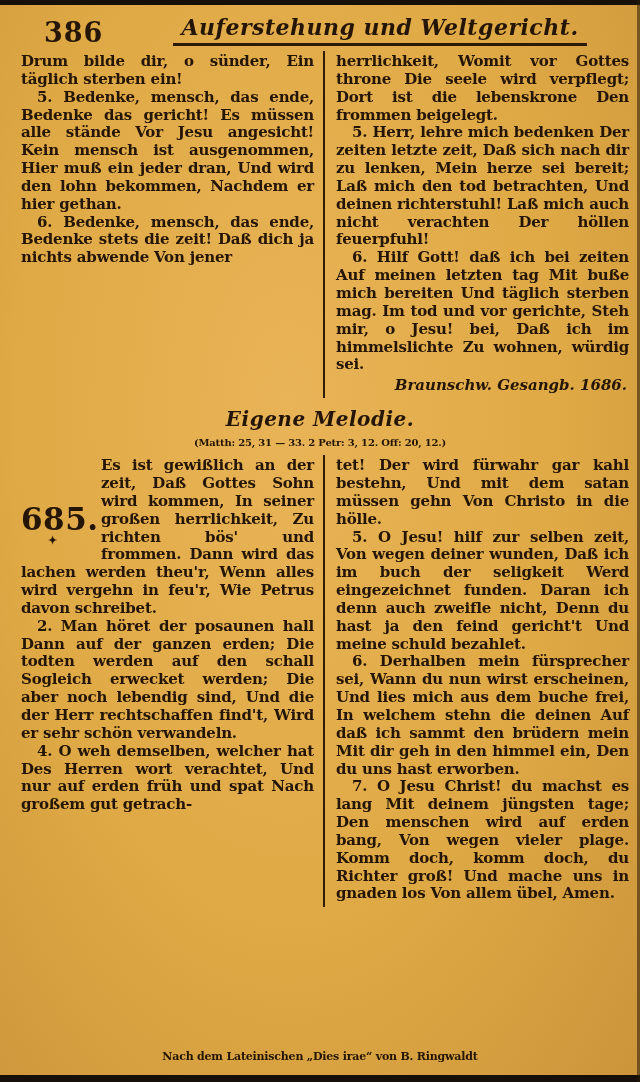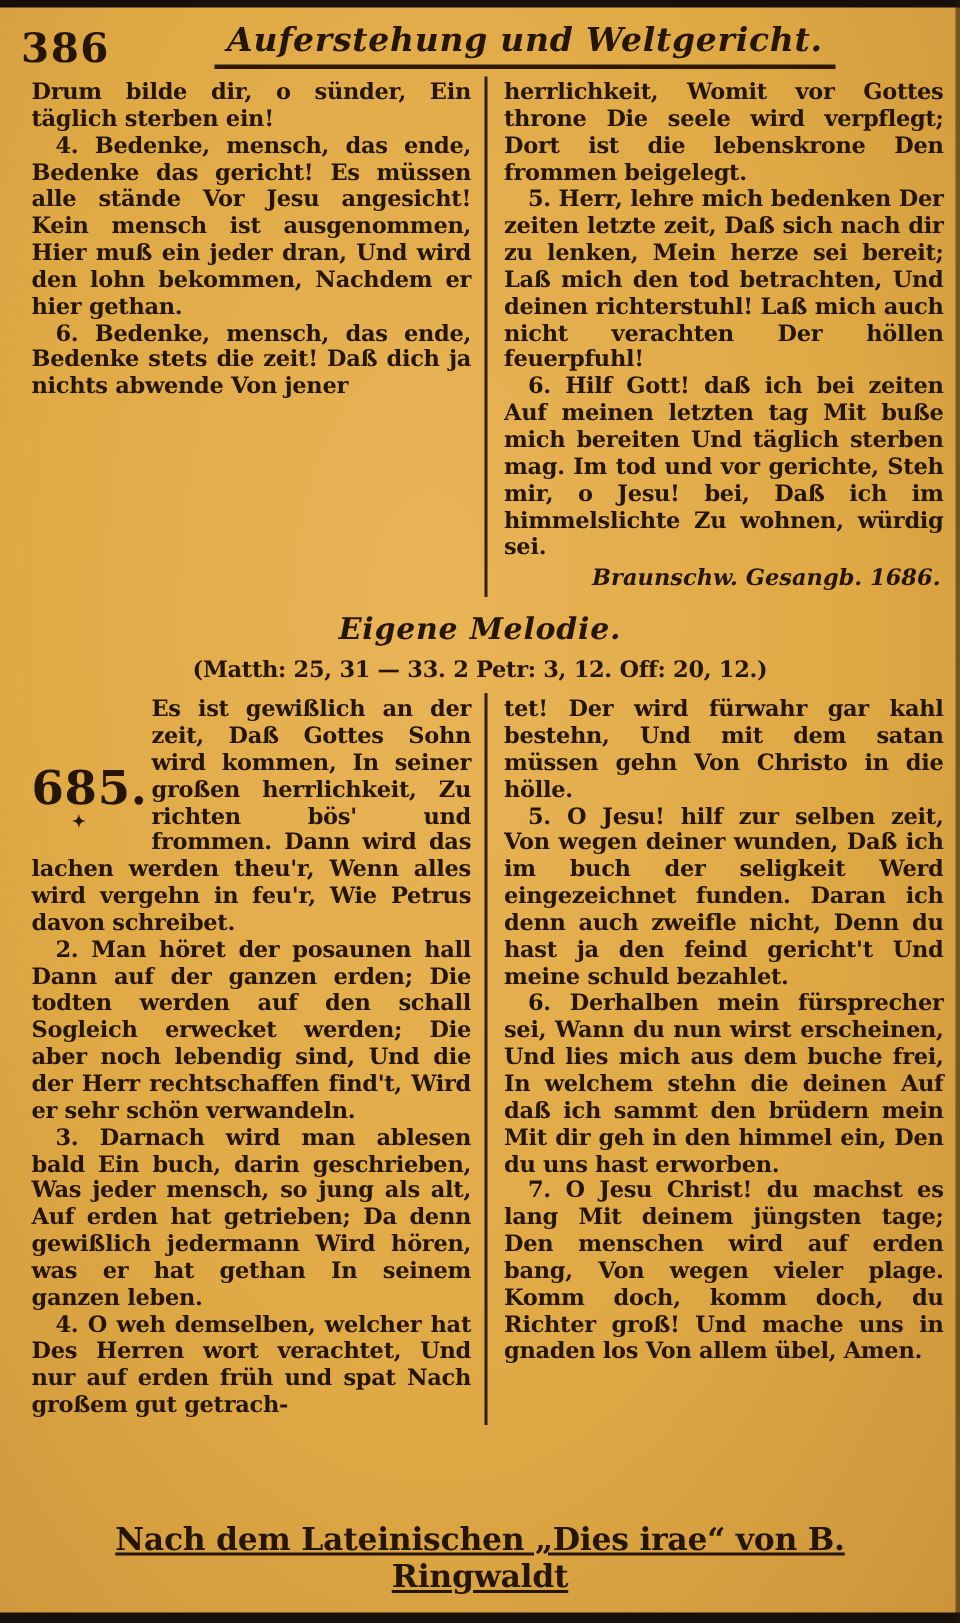--- a/index.html
+++ b/index.html
@@ -20,21 +20,21 @@
   .page::after {
     content: ""; position: absolute; right: 0; top: 0; bottom: 0; width: 3px;
     background: rgba(40,25,8,0.55); pointer-events: none;
   }
   .scan-edge { width: 100%; background: #17100a; flex: none; }
   .scan-edge.top { height: 5px; }
   .scan-edge.bottom { height: 7px; }
 
   .header {
     display: flex; align-items: flex-end;
-    padding: 9px 26px 3px 14px; flex: none;
+    padding: 9px 26px 3px 44px; flex: none;
   }
   .page-num { font-size: 27px; line-height: 1; letter-spacing: 1px; }
   .title {
     font-size: 22px; font-style: italic; letter-spacing: 0.5px;
     border-bottom: 3px solid #2a1a06; padding: 0 8px 3px 8px;
     margin-left: 70px; white-space: nowrap;
   }
 
   .columns { display: flex; padding: 2px 2px 0 10px; flex: none; }
   .col { flex: 1 1 0; min-width: 0; padding: 2px 9px 4px 11px; }
@@ -43,45 +43,45 @@
   .para {
     font-size: 15px; line-height: 1.19; text-align: justify;
     margin: 0; text-indent: 16px; letter-spacing: -0.2px;
     overflow-wrap: break-word;
   }
   .para.flush { text-indent: 0; }
   .attribution { text-align: right; font-size: 15px; margin: 2px 2px 0 0; font-style: italic; }
 
   .middle { text-align: center; padding: 9px 0 5px; flex: none; }
   .melody { font-size: 20px; font-style: italic; letter-spacing: 0.5px; }
-  .scripture { font-size: 15px; margin-top: 6px; letter-spacing: -0.2px; text-align: center; }
+  .scripture { font-size: 10px; margin-top: 6px; letter-spacing: -0.2px; text-align: center; }
 
   .hymn-num-block { float: left; width: 80px; padding: 3px 0 2px 0; margin-top: 45px; }
   .hymn-num { display: block; font-size: 31px; line-height: 0.95; letter-spacing: 0.5px; }
   .ornament { display: block; font-size: 11px; padding-left: 27px; margin-top: -1px; }
 
   .footer { text-align: center; margin-top: auto; padding: 6px 20px 12px; flex: none; }
-  .footer-line1 { font-size: 21px; letter-spacing: -0.2px; text-decoration: underline; }
+  .footer-line1 { font-size: 11px; letter-spacing: -0.2px; }
   .footer-line2 { font-size: 15px; margin-top: 3px; }
 </style>
 </head>
 <body>
 
 <div class="page">
   <div class="scan-edge top"></div>
 
   <header class="header">
     <span class="page-num">386</span>
     <span class="title">Auferstehung und Weltgericht.</span>
   </header>
 
   <section class="columns section1">
     <div class="col left">
       <p class="para flush">Drum bilde dir, o sünder, Ein täglich sterben ein!</p>
-      <p class="para">4. Bedenke, mensch, das ende, Bedenke das gericht! Es müssen alle stände Vor Jesu angesicht! Kein mensch ist ausgenommen, Hier muß ein jeder dran, Und wird den lohn bekommen, Nachdem er hier gethan.</p>
+      <p class="para">5. Bedenke, mensch, das ende, Bedenke das gericht! Es müssen alle stände Vor Jesu angesicht! Kein mensch ist ausgenommen, Hier muß ein jeder dran, Und wird den lohn bekommen, Nachdem er hier gethan.</p>
       <p class="para">6. Bedenke, mensch, das ende, Bedenke stets die zeit! Daß dich ja nichts abwende Von jener</p>
     </div>
     <div class="col right">
       <p class="para flush">herrlichkeit, Womit vor Gottes throne Die seele wird verpflegt; Dort ist die lebenskrone Den frommen beigelegt.</p>
       <p class="para">5. Herr, lehre mich bedenken Der zeiten letzte zeit, Daß sich nach dir zu lenken, Mein herze sei bereit; Laß mich den tod betrachten, Und deinen richterstuhl! Laß mich auch nicht verachten Der höllen feuerpfuhl!</p>
       <p class="para">6. Hilf Gott! daß ich bei zeiten Auf meinen letzten tag Mit buße mich bereiten Und täglich sterben mag. Im tod und vor gerichte, Steh mir, o Jesu! bei, Daß ich im himmelslichte Zu wohnen, würdig sei.</p>
       <p class="attribution">Braunschw. Gesangb. 1686.</p>
     </div>
   </section>
 
@@ -93,21 +93,20 @@
   <section class="columns section2">
     <div class="col left">
       <p class="para flush">
         <span class="hymn-num-block">
           <span class="hymn-num">685.</span>
           <span class="ornament">✦</span>
         </span>
         <span>Es ist gewißlich an der zeit, Daß Gottes Sohn wird kommen, In seiner großen herrlichkeit, Zu richten bös' und frommen. Dann wird das lachen werden theu'r, Wenn alles wird vergehn in feu'r, Wie Petrus davon schreibet.</span>
       </p>
       <p class="para">2. Man höret der posaunen hall Dann auf der ganzen erden; Die todten werden auf den schall Sogleich erwecket werden; Die aber noch lebendig sind, Und die der Herr rechtschaffen find't, Wird er sehr schön verwandeln.</p>
-      <p class="para">3. Darnach wird man ablesen bald Ein buch, darin geschrieben, Was jeder mensch, so jung als alt, Auf erden hat getrieben; Da denn gewißlich jedermann Wird hören, was er hat gethan In seinem ganzen leben.</p>
       <p class="para">4. O weh demselben, welcher hat Des Herren wort verachtet, Und nur auf erden früh und spat Nach großem gut getrach-</p>
     </div>
     <div class="col right">
       <p class="para flush">tet! Der wird fürwahr gar kahl bestehn, Und mit dem satan müssen gehn Von Christo in die hölle.</p>
       <p class="para">5. O Jesu! hilf zur selben zeit, Von wegen deiner wunden, Daß ich im buch der seligkeit Werd eingezeichnet funden. Daran ich denn auch zweifle nicht, Denn du hast ja den feind gericht't Und meine schuld bezahlet.</p>
       <p class="para">6. Derhalben mein fürsprecher sei, Wann du nun wirst erscheinen, Und lies mich aus dem buche frei, In welchem stehn die deinen Auf daß ich sammt den brüdern mein Mit dir geh in den himmel ein, Den du uns hast erworben.</p>
       <p class="para">7. O Jesu Christ! du machst es lang Mit deinem jüngsten tage; Den menschen wird auf erden bang, Von wegen vieler plage. Komm doch, komm doch, du Richter groß! Und mache uns in gnaden los Von allem übel, Amen.</p>
     </div>
   </section>
 

